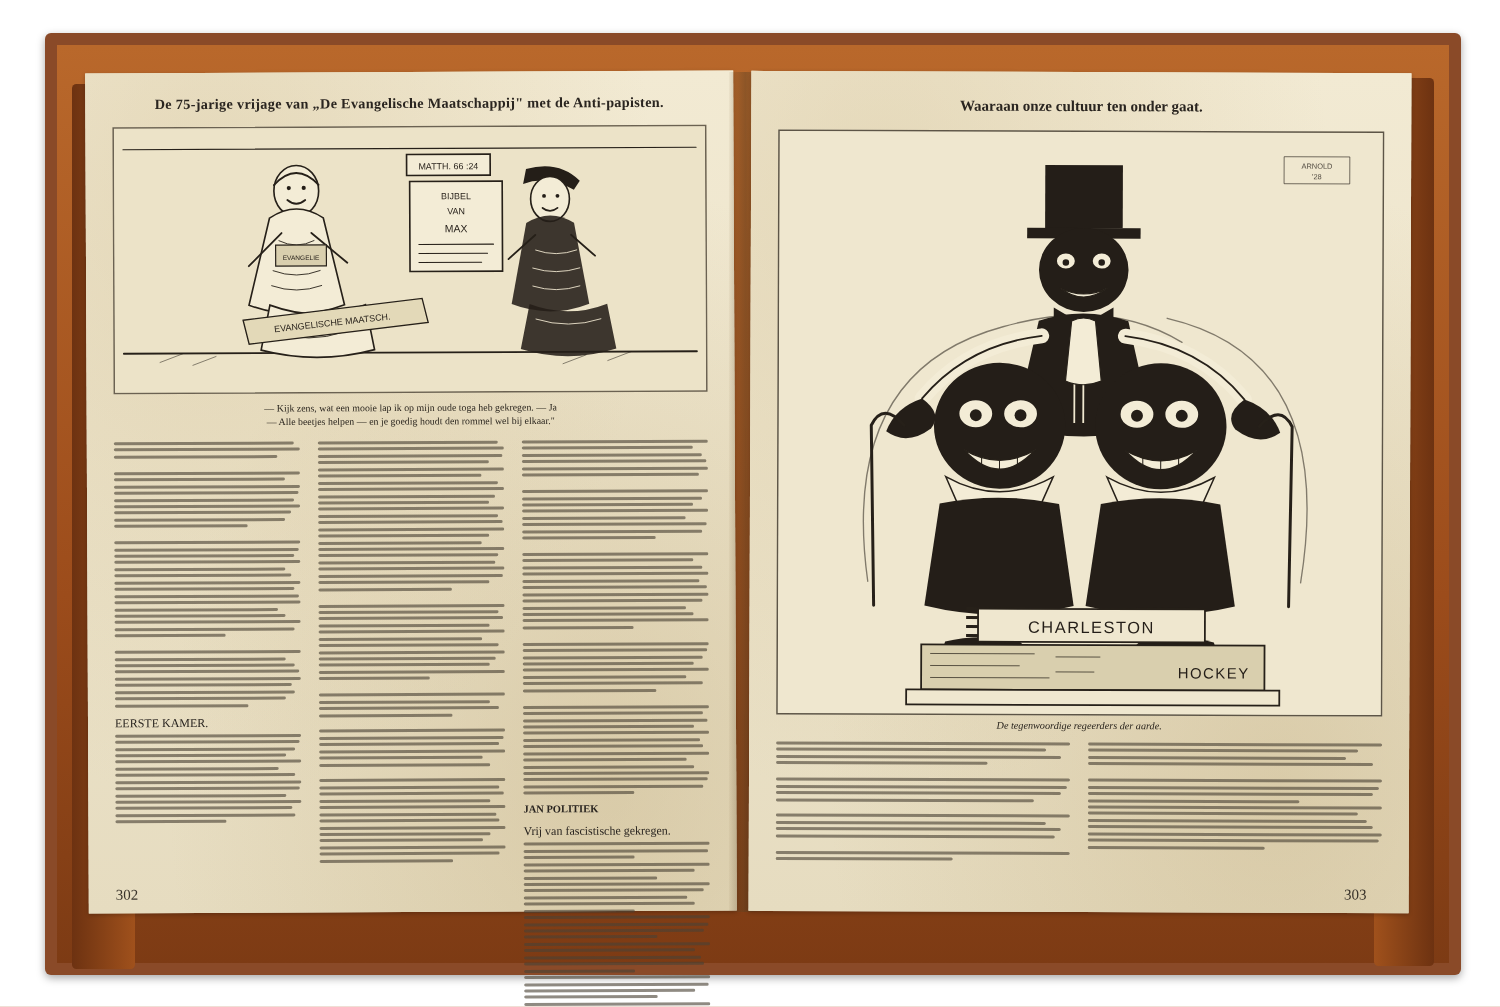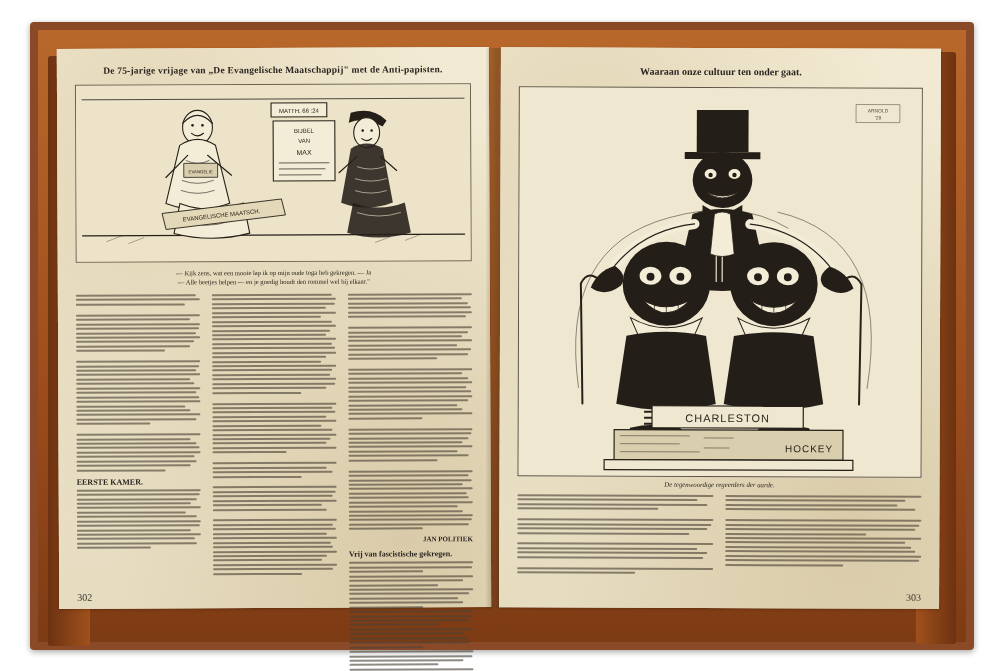--- a/index.html
+++ b/index.html
@@ -46,35 +46,35 @@
   .paper-pad{position:absolute;inset:0;padding:16px 18px;box-sizing:border-box;}
 
   
   .hdr{
     font-weight:bold;font-size:9.5px;line-height:12px;text-align:center;
     color:#2a2520;letter-spacing:.2px;margin:0 0 8px 0;
   }
   .hdr-right{
     font-weight:bold;font-size:10px;text-align:center;color:#2a2520;margin:2px 0 10px 0;
   }
-  .sub-h{font-weight:bold;font-size:8px;color:#2a2520;margin:6px 0 3px 0;}
-  .sig{font-size:7px;font-weight:bold;text-align:right;color:#2a2520;margin:6px 0 4px 0;}
+  .sub-h{font-weight:normal;font-size:8px;color:#2a2520;margin:6px 0 3px 0;}
+  .sig{font-size:7px;font-weight:bold;color:#2a2520;margin:6px 0 4px 0;}
 
   .cols{display:flex;gap:12px;}
   .col{flex:1;}
   .lines{display:block;}
   .ln{
     height:2px;background:#4a4236;opacity:.62;margin:0 0 2.45px 0;border-radius:1px;
   }
   .ln.s1{width:100%} .ln.s2{width:97%} .ln.s3{width:92%} .ln.s4{width:99%}
   .ln.s5{width:88%} .ln.s6{width:95%} .ln.s7{width:72%} .ln.s8{width:60%}
   .ln.gap{opacity:0;height:4px;}
 
   .pgnum{position:absolute;bottom:6px;font-size:10px;color:#3a342b;}
-  .pgnum.l{left:18px;} .pgnum.r{right:18px;}
+  .pgnum.l{left:18px;} .pgnum.r{right:28px;}
 
   
   .illo-l{
     position:relative;margin:4px auto 6px auto;width:100%;height:178px;
     background:#ece3c8;border:1px solid #6b6252;box-sizing:border-box;
   }
   .cap-l{font-size:6.6px;line-height:9px;text-align:center;color:#2b261f;margin:3px 2px 8px 2px;}
 
   
   .illo-r{

